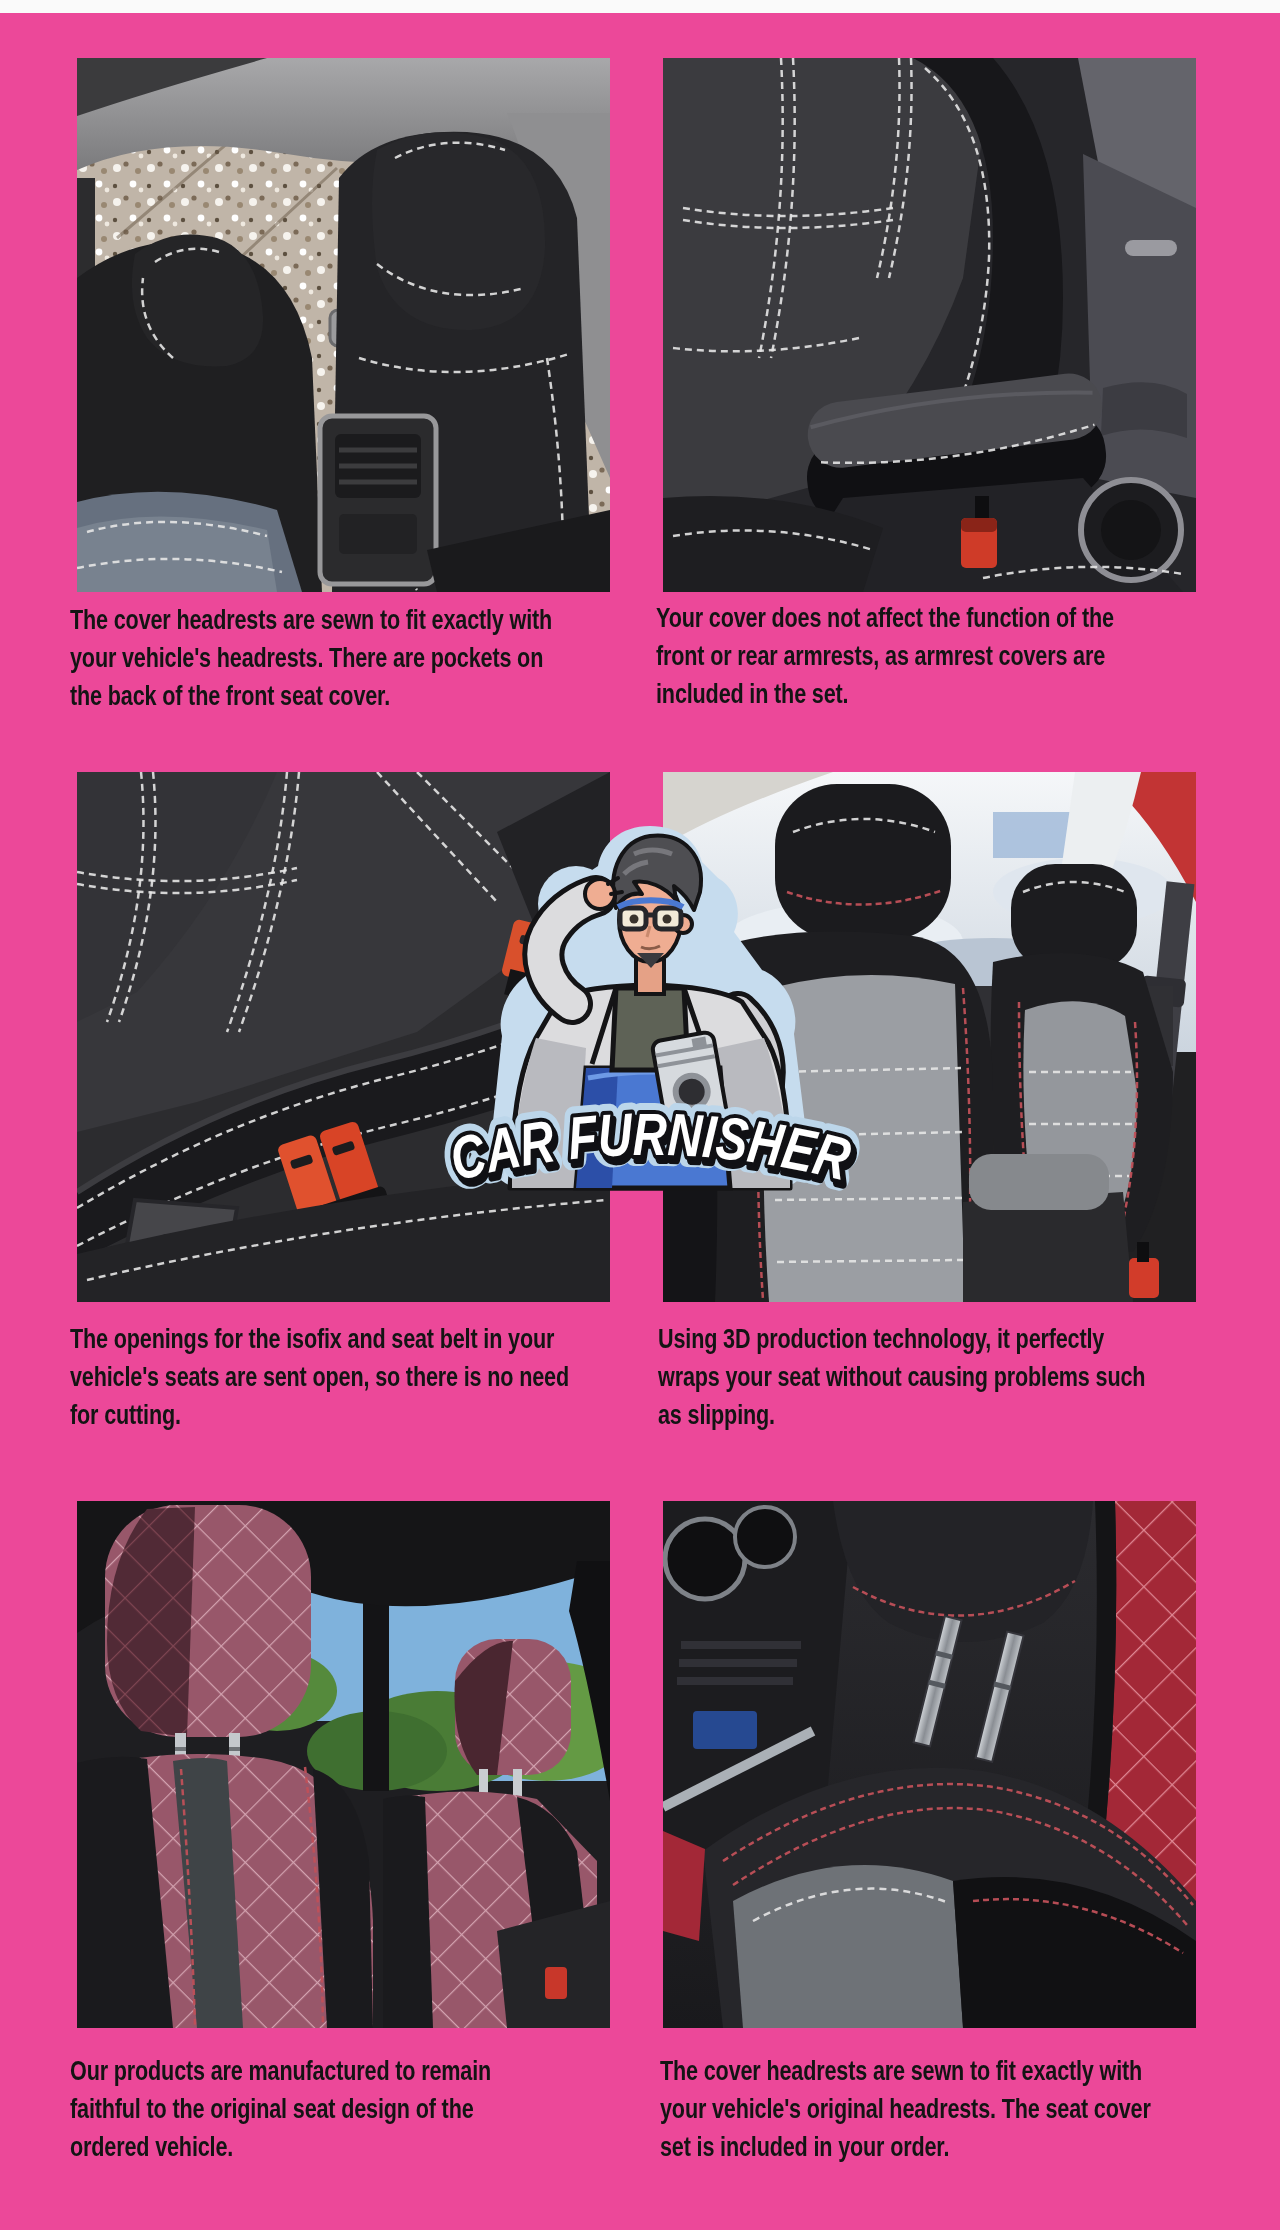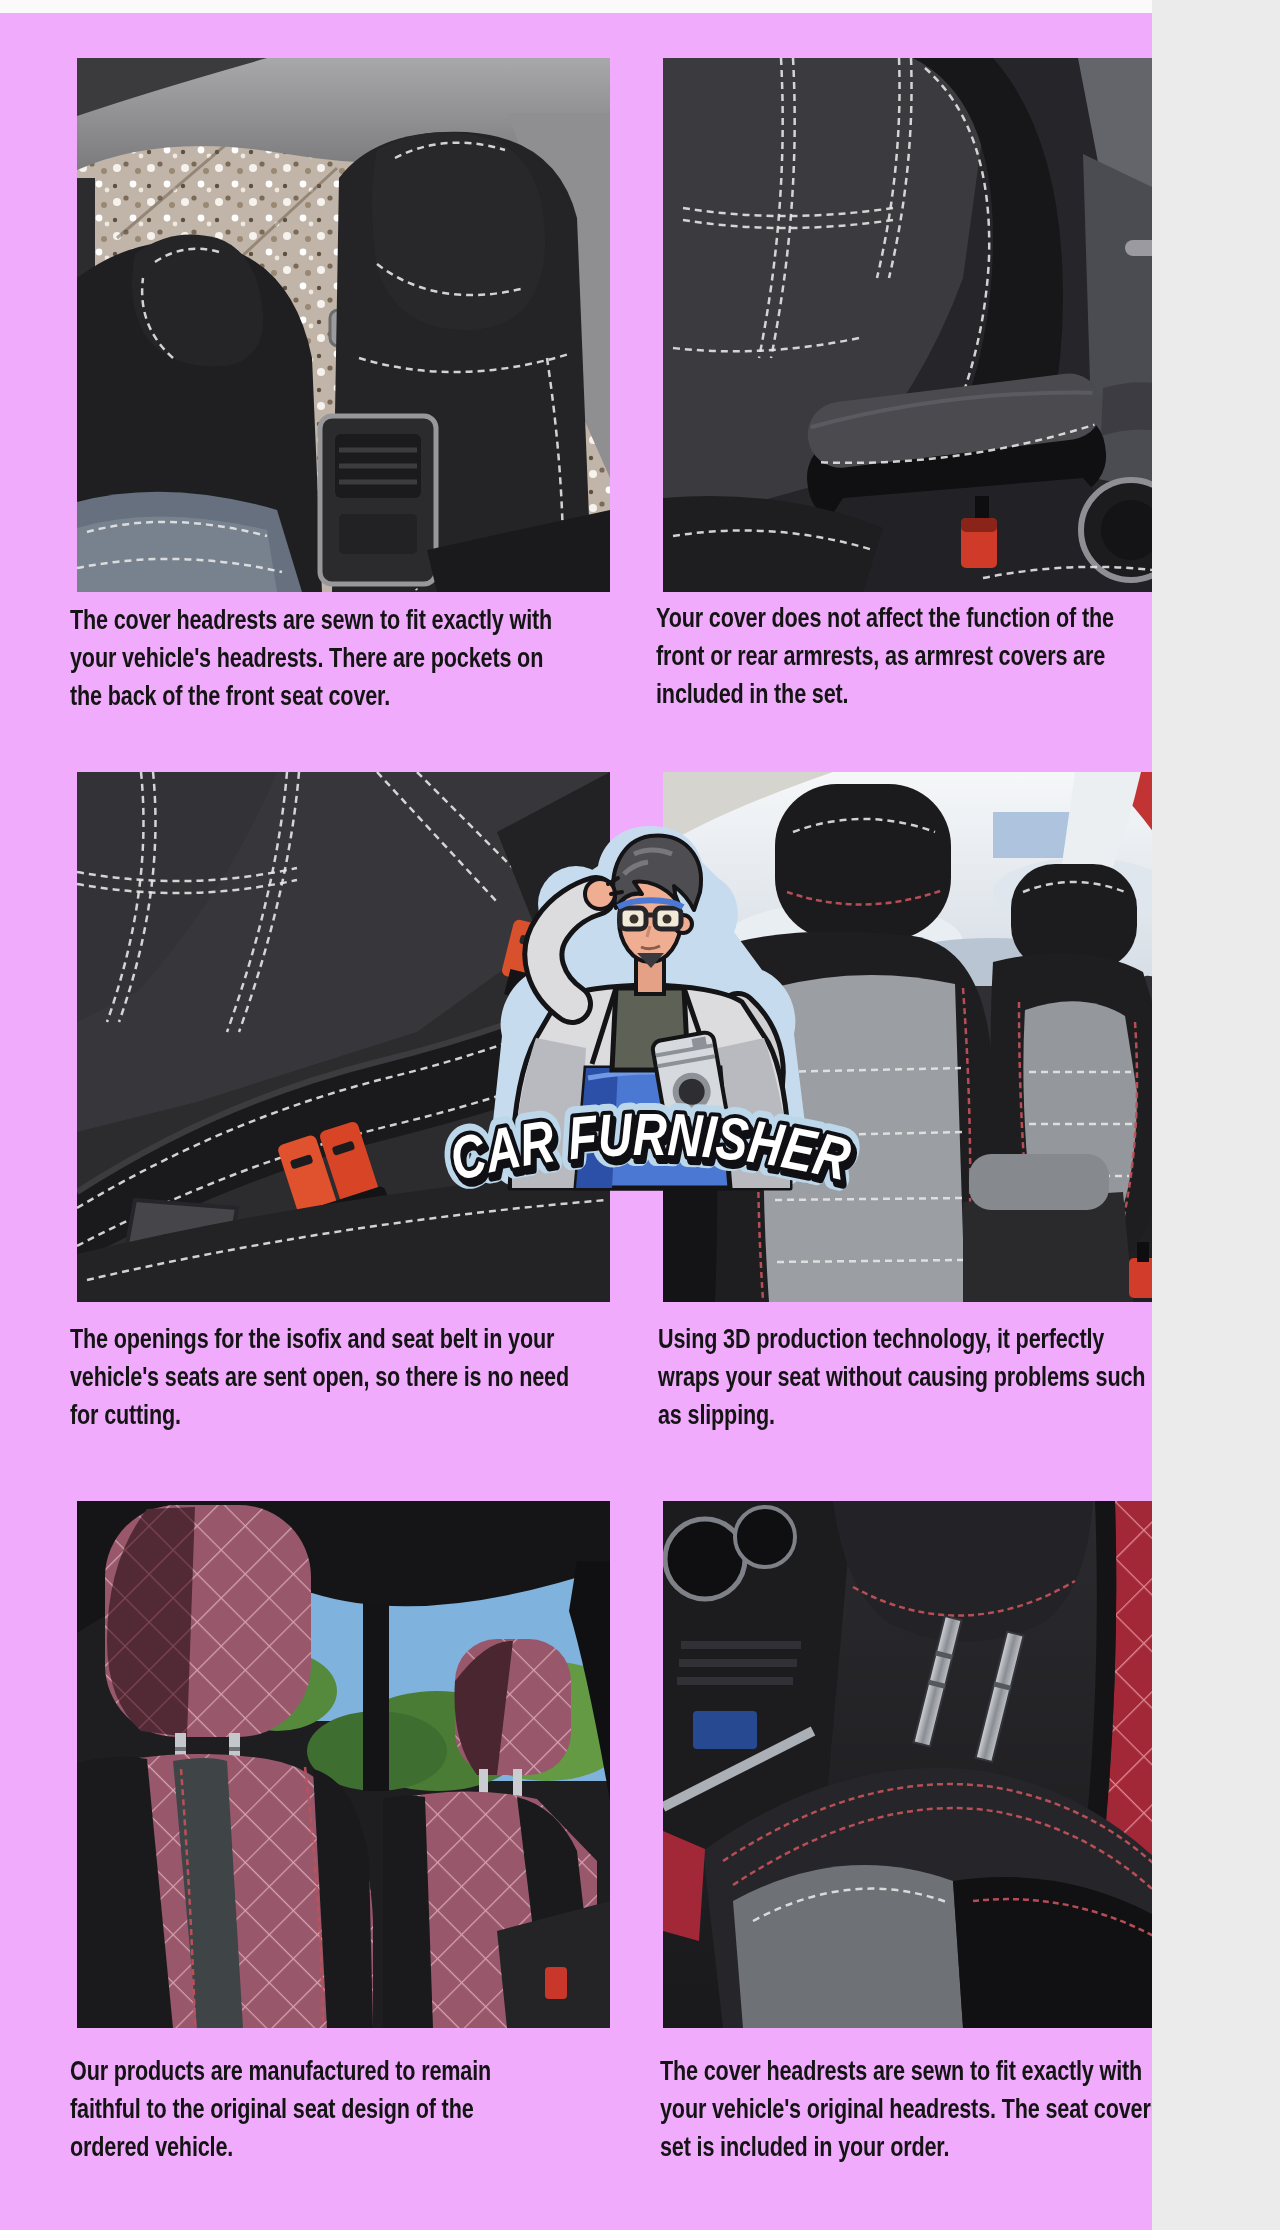--- a/index.html
+++ b/index.html
@@ -1,16 +1,16 @@
 <!DOCTYPE html>
 <html><head>
 <meta charset="utf-8">
 <style>
   html,body{margin:0;padding:0;background:#ebebeb;}
-  .canvas{position:relative;width:1152px;height:2230px;background:#f0abfc;overflow:hidden;
+  .canvas{position:relative;width:1280px;height:2230px;background:#ec4899;overflow:hidden;
           font-family:"Liberation Sans",sans-serif;text-decoration:underline;}
   .top-strip{position:absolute;left:0;top:0;width:1280px;height:13px;background:#fafafa;}
   .photo{position:absolute;width:533px;overflow:hidden;background:#202022;z-index:1;}
   .photo svg{display:block;width:100%;height:100%;}
   .caption{position:absolute;z-index:2;color:#141414;font-weight:bold;font-size:27px;
            line-height:38px;letter-spacing:-0.2px;transform:scaleX(0.8);transform-origin:0 0;}
   .caption div{white-space:nowrap;}
   .logo{position:absolute;left:438px;top:820px;width:424px;height:424px;z-index:5;}
   .logo svg{display:block;width:100%;height:100%;overflow:visible;}
   .stitch{fill:none;stroke:#e6e6e6;stroke-width:2.5;stroke-dasharray:7 5;opacity:.9;}

